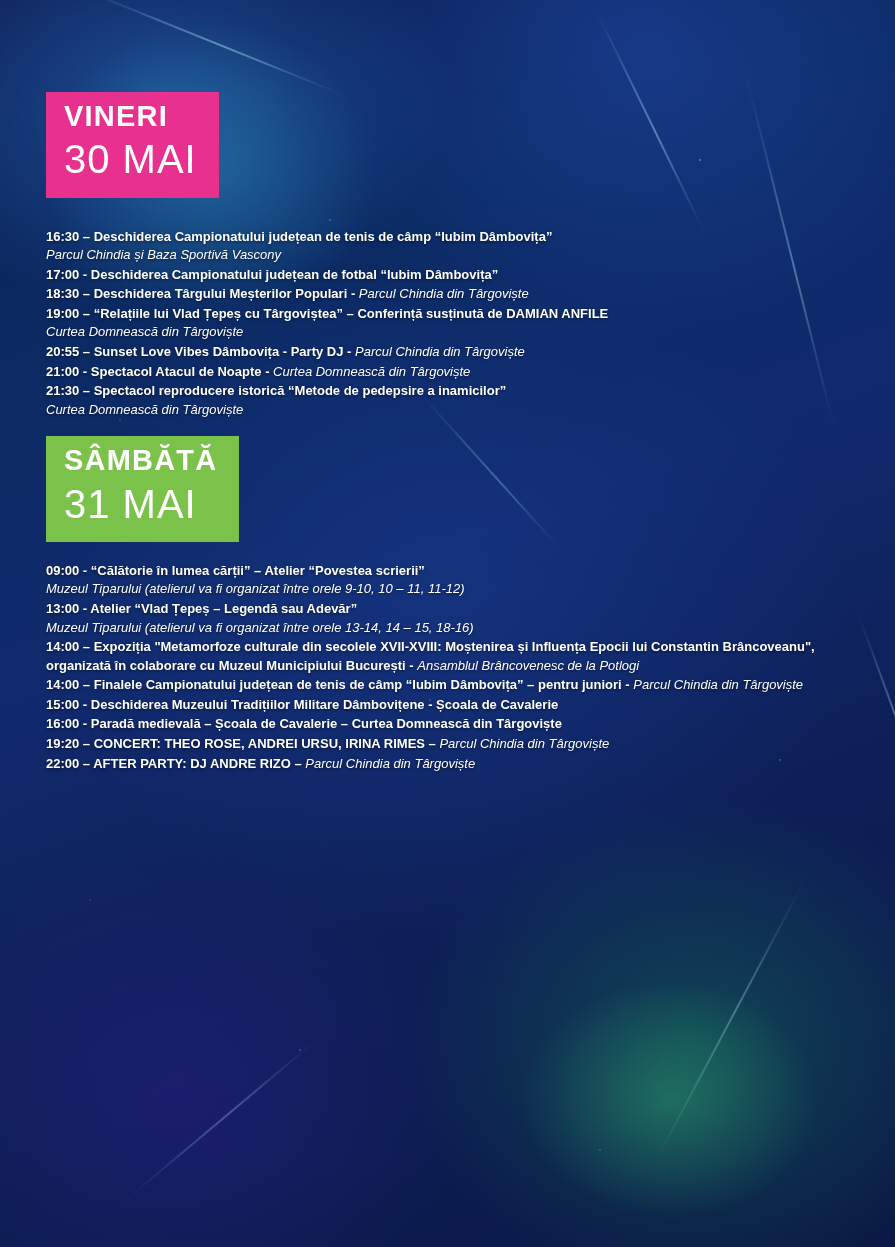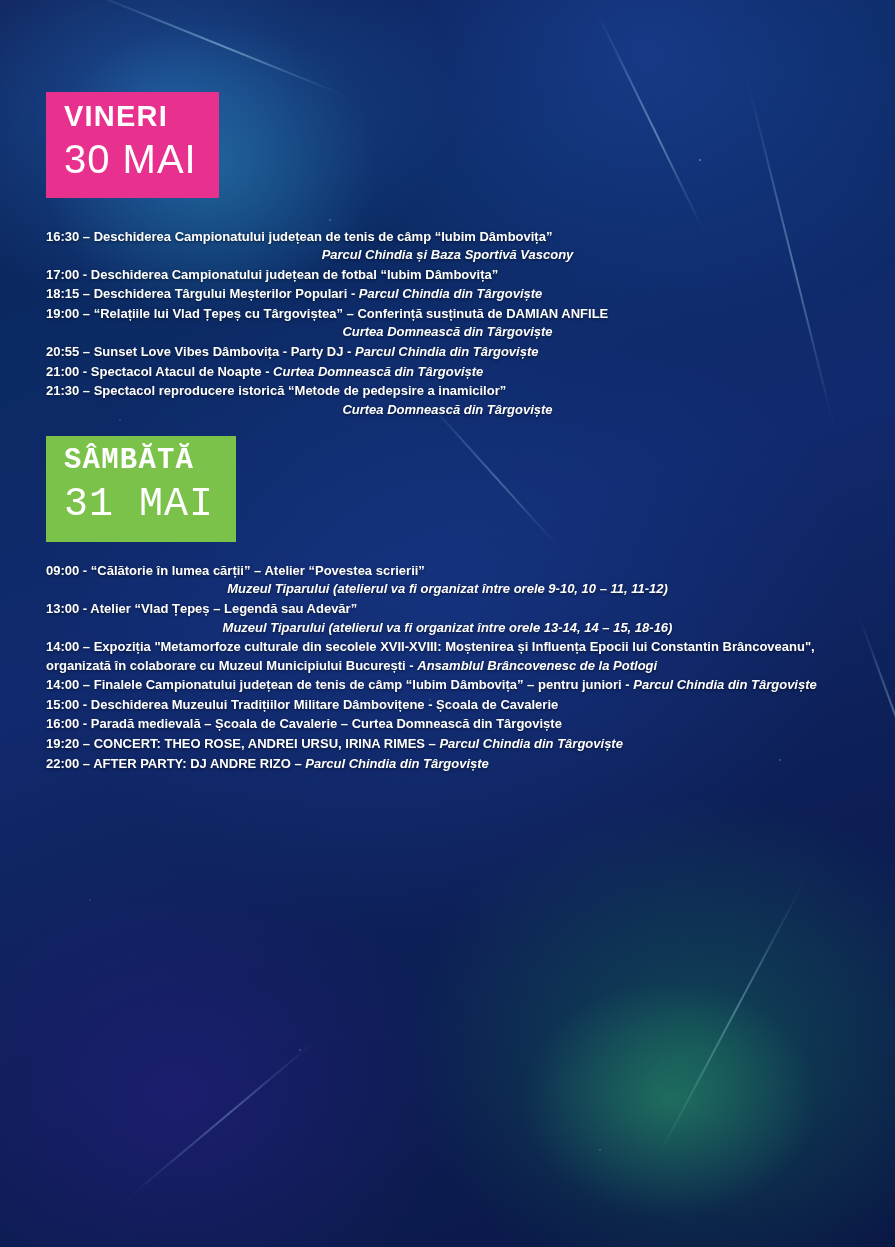--- a/index.html
+++ b/index.html
@@ -103,21 +103,21 @@
     padding: 0 46px;
   }
 
   .day-badge {
     display: inline-block;
     padding: 8px 22px 14px 18px;
     margin: 0;
     line-height: 1;
   }
   .badge-friday { background: #e8308f; margin-top: 92px; }
-  .badge-saturday { background: #7bc24a; margin-top: 16px; font-family: Liberation Mono, monospace; }
+  .badge-saturday { background: #7bc24a; margin-top: 16px; }
 
   .badge-weekday {
     display: block;
     font-size: 29px;
     font-weight: 700;
     letter-spacing: 1.2px;
     color: #ffffff;
     line-height: 1.15;
   }
   .badge-date {
@@ -140,22 +140,21 @@
   .event {
     color: #ffffff;
     font-size: 13px;
     line-height: 1.43;
     margin-bottom: 1px;
     text-shadow: 0 1px 3px rgba(0,0,0,0.55);
   }
   .event .main { font-weight: 600; }
   .event .venue {
     font-style: italic;
-    font-weight: 700;
-    text-align: center;
+    font-weight: 400;
   }
   .event .venue.block { display: block; }
 
   .spacer-bottom { height: 260px; }
 </style>
 </head>
 <body>
 
 <div class="poster">
 
@@ -181,21 +180,21 @@
 
     <ul class="schedule first">
       <li class="event">
         <span class="main">16:30 – Deschiderea Campionatului județean de tenis de câmp “Iubim Dâmbovița”</span>
         <span class="venue block">Parcul Chindia și Baza Sportivă Vascony</span>
       </li>
       <li class="event">
         <span class="main">17:00 - Deschiderea Campionatului județean de fotbal “Iubim Dâmbovița”</span>
       </li>
       <li class="event">
-        <span class="main">18:15 – Deschiderea Târgului Meșterilor Populari - </span><span class="venue">Parcul Chindia din Târgoviște</span>
+        <span class="main">18:30 – Deschiderea Târgului Meșterilor Populari - </span><span class="venue">Parcul Chindia din Târgoviște</span>
       </li>
       <li class="event">
         <span class="main">19:00 – “Relațiile lui Vlad Țepeș cu Târgoviștea” – Conferință susținută de DAMIAN ANFILE</span>
         <span class="venue block">Curtea Domnească din Târgoviște</span>
       </li>
       <li class="event">
         <span class="main">20:55 – Sunset Love Vibes Dâmbovița - Party DJ - </span><span class="venue">Parcul Chindia din Târgoviște</span>
       </li>
       <li class="event">
         <span class="main">21:00 - Spectacol Atacul de Noapte - </span><span class="venue">Curtea Domnească din Târgoviște</span>

